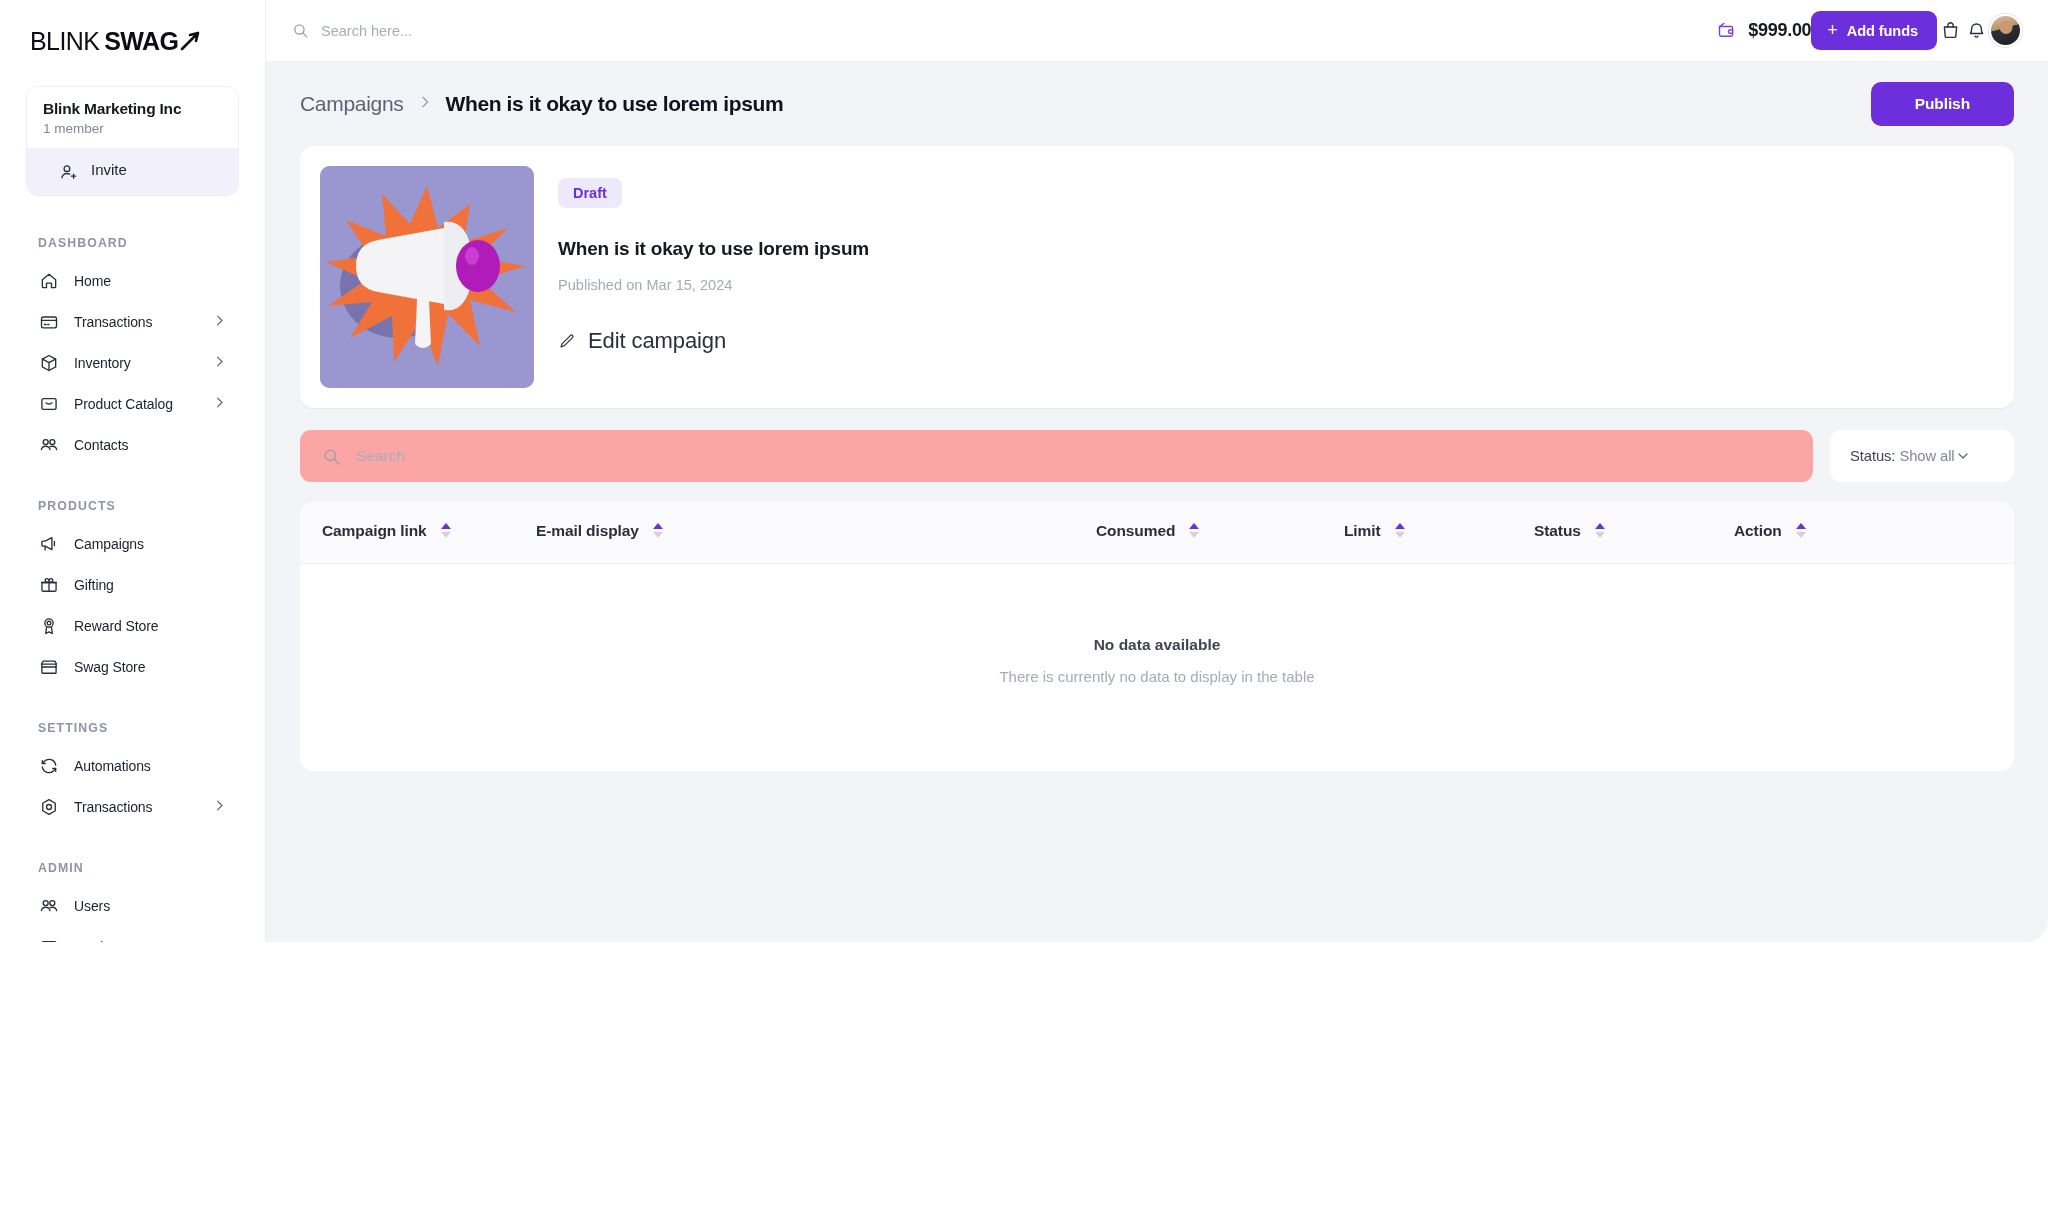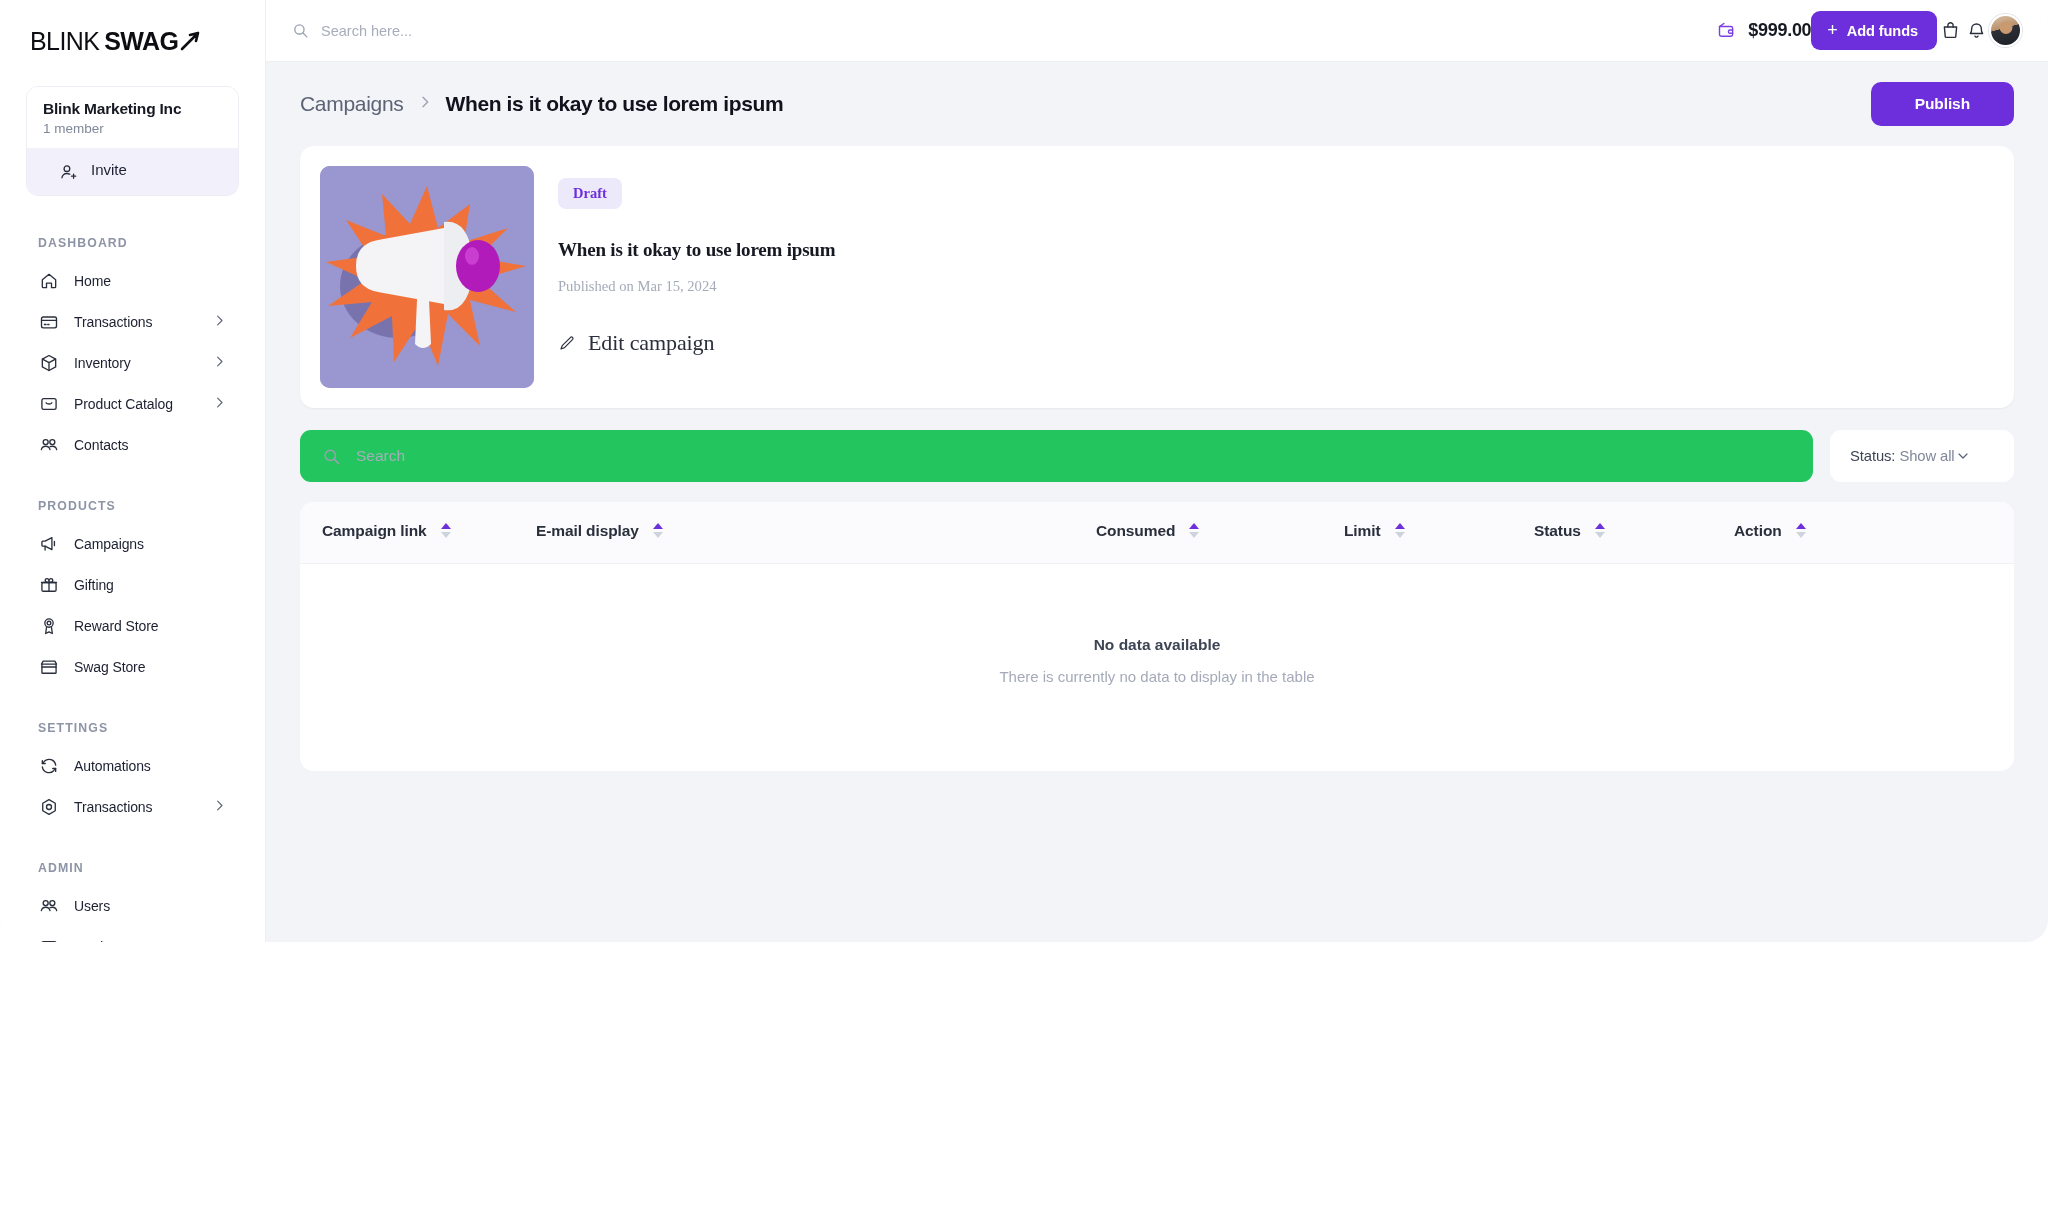--- a/index.html
+++ b/index.html
@@ -128,37 +128,37 @@
   .camp-card {
     background: #fff; border-radius: 14px;
     padding: 20px; display: flex; gap: 24px;
     box-shadow: 0 1px 2px rgba(18,22,37,.05);
   }
   .thumb {
     width: 214px; height: 222px; border-radius: 10px; flex: 0 0 214px;
     background: #9a96cf; position: relative; overflow: hidden;
   }
   .thumb .burst { position:absolute; inset:0; }
-  .camp-body { padding-top: 12px; flex: 1; font-family: Liberation Serif, serif; }
+  .camp-body { padding-top: 12px; flex: 1; }
   .badge {
     display: inline-block; background: #ece9fb; color: #6d2fdb;
     font-size: 14.5px; font-weight: 600; padding: 7px 15px; border-radius: 8px;
   }
   .camp-title { font-size: 19px; font-weight: 600; color: #161922; margin-top: 30px; letter-spacing: -0.2px;}
   .camp-date { font-size: 14.6px; color: #a4aab8; margin-top: 17px; }
   .edit-link {
     display: inline-flex; align-items: center; gap: 12px;
     margin-top: 35px; font-size: 22px; color: #2a2f3c; cursor: pointer; letter-spacing:-0.1px;
   }
   .edit-link svg { width: 18px; height: 18px; stroke: #2a2f3c; fill: none; stroke-width: 1.6; stroke-linecap: round; stroke-linejoin: round;}
 
   
   .filter-row { display: flex; gap: 17px; margin-top: 22px; }
   .search-box {
-    flex: 1; background: #22c55e; border-radius: 11px;
+    flex: 1; background: #fca5a5; border-radius: 11px;
     display: flex; align-items: center; gap: 15px; padding: 0 22px; height: 52px;
   }
   .search-box svg { width: 19px; height: 19px; stroke: #9aa1b1; fill: none; stroke-width: 1.9; stroke-linecap: round;}
   .search-box input {
     border: none; outline: none; background: transparent; flex: 1;
     font-size: 15.5px; color: #2a2f3c; font-family: "Liberation Sans", sans-serif;
   }
   .search-box input::placeholder { color: #a7adbb; }
   .status-select {
     width: 184px; background: #fff; border-radius: 11px; height: 52px;

